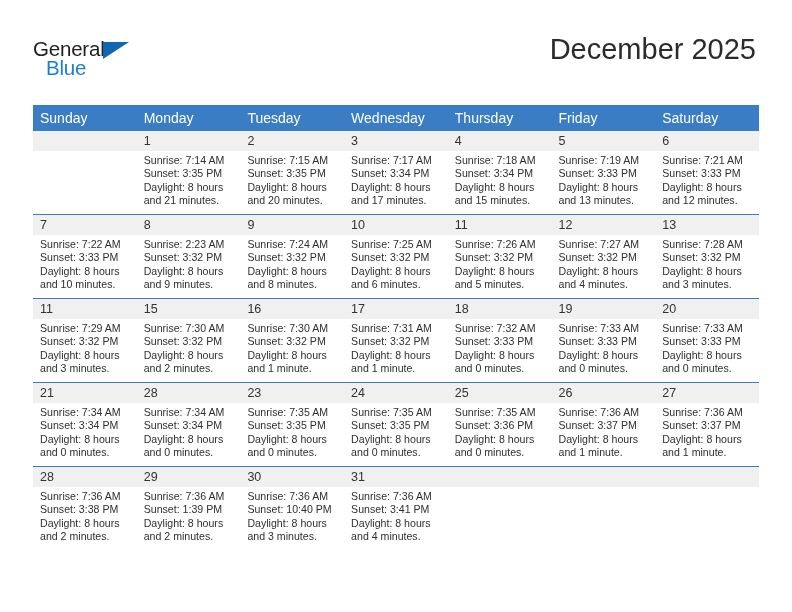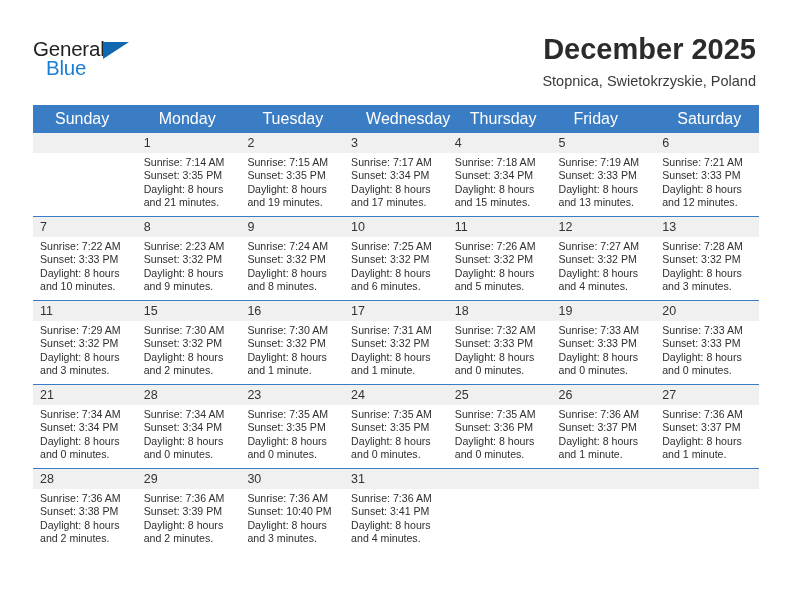--- a/index.html
+++ b/index.html
@@ -66,21 +66,21 @@
 
   .title-block {
     position: absolute;
     right: 36px;
     top: 32px;
     text-align: right;
   }
   .cal-title {
     font-size: 29px;
     color: #2b2b2b;
-    font-weight: bold;
+    font-weight: normal;
     line-height: 34px;
     white-space: nowrap;
   }
   .cal-subtitle {
     margin-top: 6px;
     font-size: 14.5px;
     color: #3a3a3a;
     line-height: 18px;
     white-space: nowrap;
   }
@@ -90,24 +90,24 @@
     position: absolute;
     left: 33px;
     top: 105px;
     width: 726px;
     border-collapse: collapse;
     table-layout: fixed;
   }
   .cal th {
     background: #3b7dc4;
     color: #ffffff;
-    font-size: 16px;
+    font-size: 14px;
     font-weight: normal;
     text-align: left;
-    padding: 5px 0 5px 22px;
+    padding: 5px 0 5px 7px;
     height: 10px;
     border: none;
     margin-left: 12px;
   }
   .cal td {
     vertical-align: top;
     padding: 0;
     border: none;
     width: 103.7px;
     height: 83px;
@@ -154,21 +154,20 @@
   <div class="top">
 
     <div class="logo">
       <span class="logo-general">General</span>
       <span class="logo-tri"></span>
       <span class="logo-blue">Blue</span>
     </div>
 
     <div class="title-block">
       <div class="cal-title">December 2025</div>
-      <div class="cal-subtitle">Stopnica, Swietokrzyskie, Poland</div>
     </div>
 
   </div>
 
   <table class="cal">
     <thead>
       <tr>
         <th>Sunday</th>
         <th>Monday</th>
         <th>Tuesday</th>
@@ -202,21 +201,21 @@
               </div>
             </div>
           </td>
           <td>
             <div class="cell">
               <div class="daynum">2</div>
               <div class="info">
                 <div>Sunrise: 7:15 AM</div>
                 <div>Sunset: 3:35 PM</div>
                 <div>Daylight: 8 hours</div>
-                <div>and 19 minutes.</div>
+                <div>and 20 minutes.</div>
               </div>
             </div>
           </td>
           <td>
             <div class="cell">
               <div class="daynum">3</div>
               <div class="info">
                 <div>Sunrise: 7:17 AM</div>
                 <div>Sunset: 3:34 PM</div>
                 <div>Daylight: 8 hours</div>
@@ -505,21 +504,21 @@
                 <div>Daylight: 8 hours</div>
                 <div>and 2 minutes.</div>
               </div>
             </div>
           </td>
           <td>
             <div class="cell">
               <div class="daynum">29</div>
               <div class="info">
                 <div>Sunrise: 7:36 AM</div>
-                <div>Sunset: 3:39 PM</div>
+                <div>Sunset: 1:39 PM</div>
                 <div>Daylight: 8 hours</div>
                 <div>and 2 minutes.</div>
               </div>
             </div>
           </td>
           <td>
             <div class="cell">
               <div class="daynum">30</div>
               <div class="info">
                 <div>Sunrise: 7:36 AM</div>

